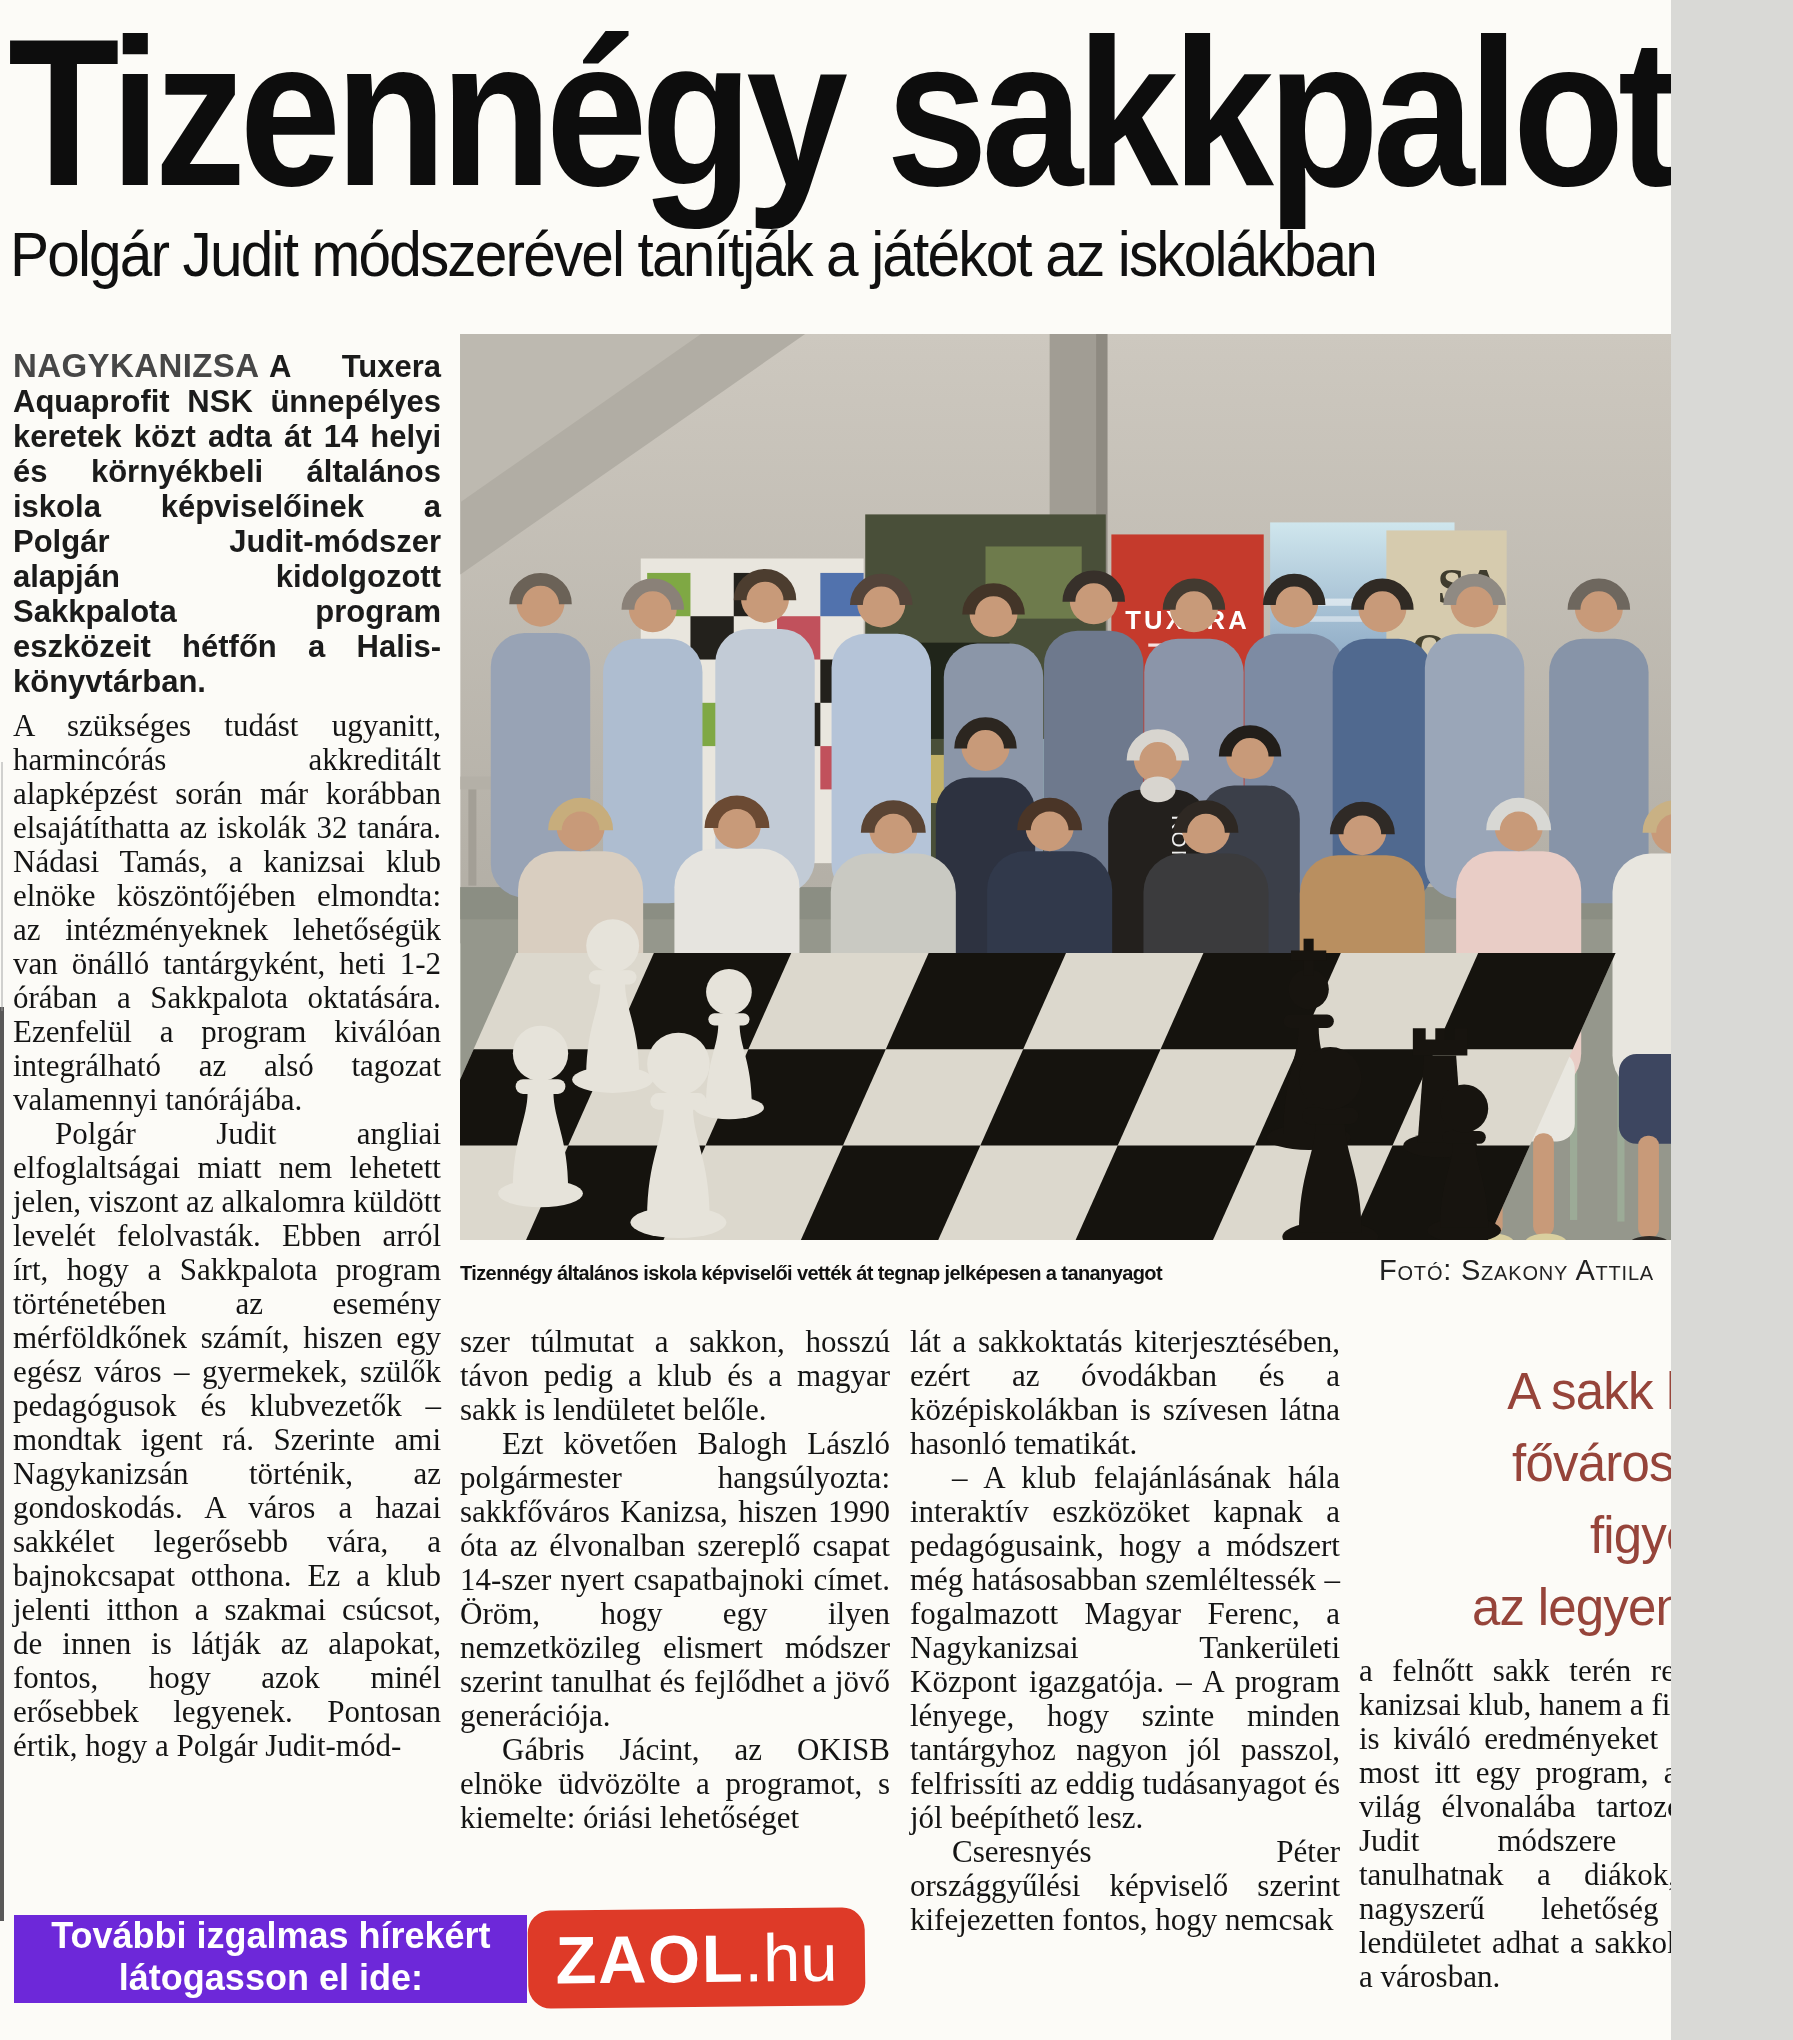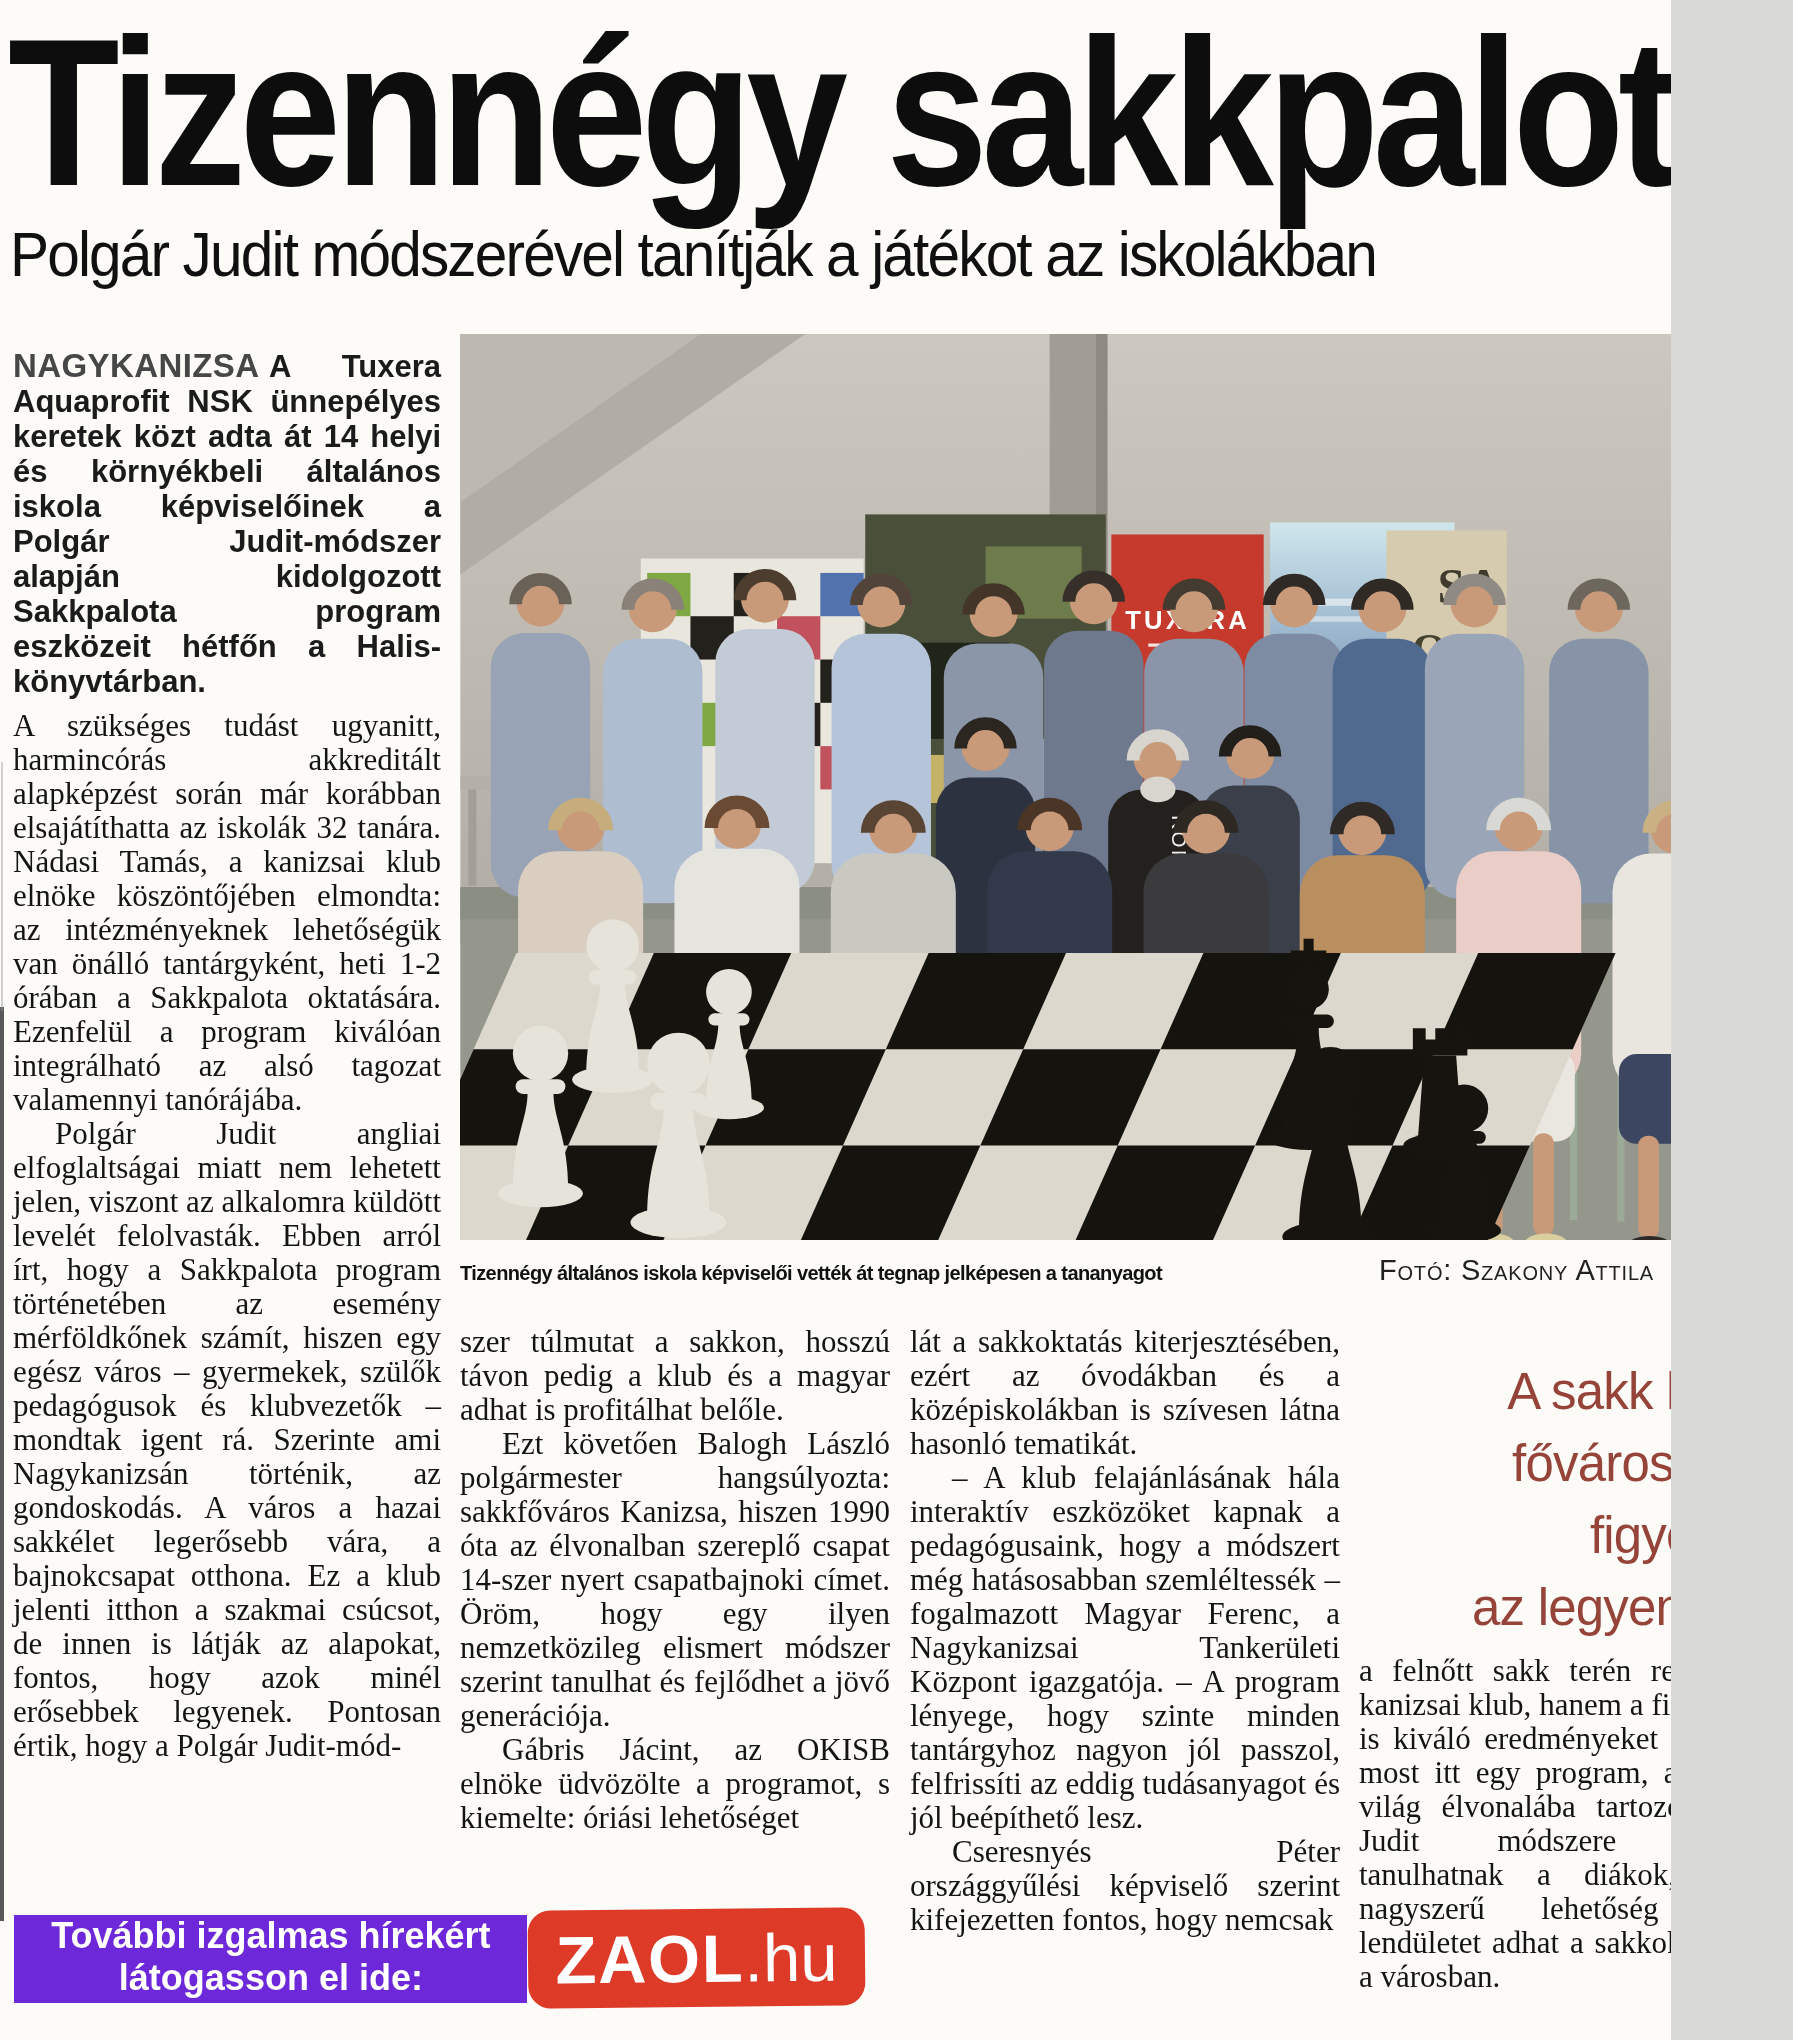--- a/index.html
+++ b/index.html
@@ -246,21 +246,21 @@
       </g>
     </svg>
   </div>
 
   <div class="caption-row">
     <span class="caption">Tizennégy általános iskola képviselői vették át tegnap jelképesen a tananyagot</span>
     <span class="credit">Fotó: Szakony Attila</span>
   </div>
 
   <div class="body-col" id="col2">
-    <p>szer túlmutat a sakkon, hosszú távon pedig a klub és a magyar adhat is profitálhat belőle.</p>
+    <p>szer túlmutat a sakkon, hosszú távon pedig a klub és a magyar sakk is lendületet belőle.</p>
     <p class="indent">Ezt követően Balogh László polgármester hangsúlyozta: sakkfőváros Kanizsa, hiszen 1990 óta az élvonalban szereplő csapat 14-szer nyert csapatbajnoki címet. Öröm, hogy egy ilyen nemzetközileg elismert módszer szerint tanulhat és fejlődhet a jövő generációja.</p>
     <p class="indent">Gábris Jácint, az OKISB elnöke üdvözölte a programot, s kiemelte: óriási lehetőséget</p>
   </div>
 
   <div class="body-col" id="col3">
     <p>lát a sakkoktatás kiterjesztésében, ezért az óvodákban és a középiskolákban is szívesen látna hasonló tematikát.</p>
     <p class="indent">– A klub felajánlásának hála interaktív eszközöket kapnak a pedagógusaink, hogy a módszert még hatásosabban szemléltessék – fogalmazott Magyar Ferenc, a Nagykanizsai Tankerületi Központ igazgatója. – A program lényege, hogy szinte minden tantárgyhoz nagyon jól passzol, felfrissíti az eddig tudásanyagot és jól beépíthető lesz.</p>
     <p class="indent">Cseresnyés Péter országgyűlési képviselő szerint kifejezetten fontos, hogy nemcsak</p>
   </div>
 

